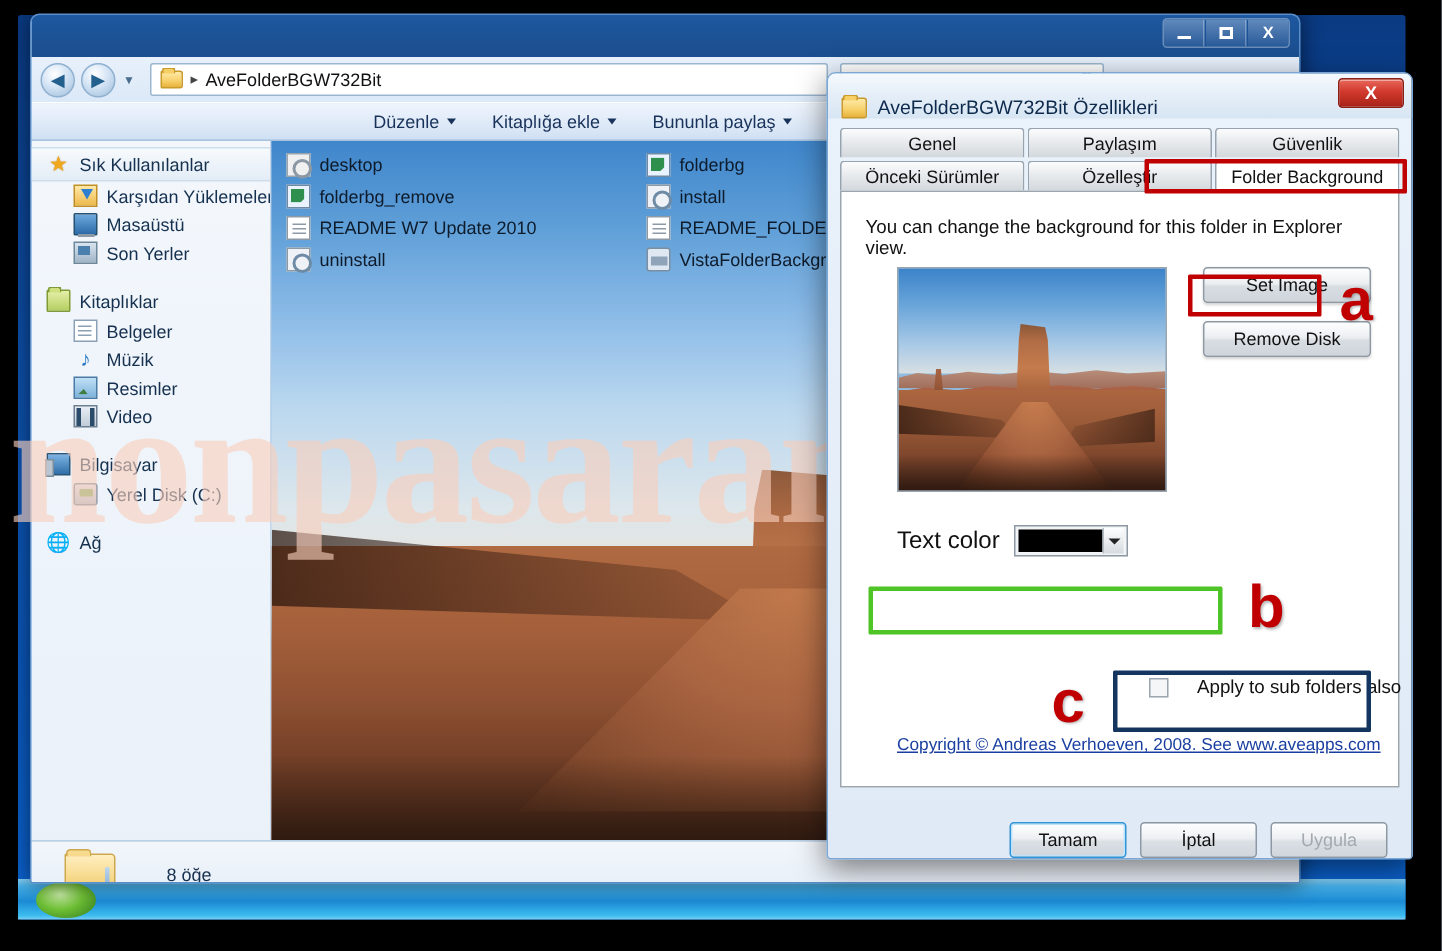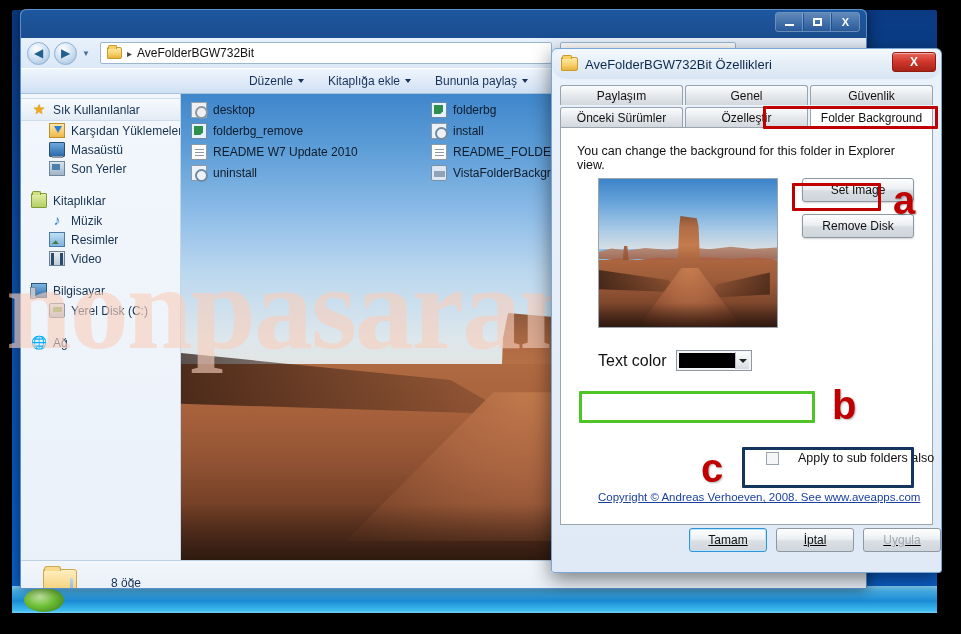--- a/index.html
+++ b/index.html
@@ -267,21 +267,21 @@
     background: linear-gradient(180deg,#eaf2fb 0%, #dfeaf6 100%);
     border:1px solid #7aa7d4;
     border-radius:6px 6px 3px 3px;
     box-shadow:0 6px 20px rgba(0,0,0,.5);
     z-index:60;
     overflow:hidden;
   }
   #dlg-titlebar {
     height:30px; position:relative;
     background: linear-gradient(180deg,#f4f9fd 0%, #e6eff8 45%, #d7e5f3 100%);
-    display:flex; align-items:center; padding-left:9px; gap:7px;border-radius:14px;
+    display:flex; align-items:flex-end; padding-left:9px; gap:7px;
   }
   #dlg-folder-ic {
     width:17px; height:14px; position:relative; flex:0 0 auto;
     background: linear-gradient(180deg,#ffeaa9 0%, #f6cf67 60%, #e7b23d 100%);
     border:1px solid #c99a2c; border-radius:1px 2px 2px 1px;
   }
   #dlg-folder-ic:before{content:"";position:absolute;left:0;top:-3px;width:8px;height:3px;background:#f6cf67;border:1px solid #c99a2c;border-bottom:none;border-radius:2px 2px 0 0;}
   #dlg-title { font-size:13px; color:#0d2a4c; }
   #dlg-close {
     position:absolute; right:5px; top:3px; width:44px; height:20px;
@@ -387,21 +387,21 @@
   }
 
   .annot {
     position:absolute; font-family:"Liberation Sans", sans-serif;
     font-size:40px; font-weight:700; color:#c00000; z-index:90;
     text-shadow:1px 1px 2px rgba(0,0,0,.3); line-height:1;
   }
 
   #dlg-footer {
     position:absolute; left:0; bottom:0; width:100%; height:44px;
-    display:flex; align-items:flex-start; justify-content:flex-end; gap:9px; padding-right:0;text-decoration:underline;
+    display:flex; align-items:flex-end; justify-content:flex-end; gap:9px; padding-right:16px;
   }
   .fbtn {
     width:78px; height:24px; font-size:12px; color:#111;
     background: linear-gradient(180deg,#fdfefe 0%, #edf0f3 45%, #dadfe4 55%, #d0d6dc 100%);
     border:1px solid #8d98a3; border-radius:3px;
     display:flex; align-items:center; justify-content:center; cursor:pointer;
   }
   .fbtn.primary { border:1px solid #2f93d6; box-shadow:0 0 0 1px #bfe3f8 inset; }
   .fbtn.disabled { color:#a3a9af; }
 </style>
@@ -481,20 +481,24 @@
       <div class="nav-item">
         <span class="ic ic-recent"></span>
         <span>Son Yerler</span>
       </div>
 
       <div class="nav-gap"></div>
 
       <div class="nav-head">
         <span class="ic ic-libs"></span>
         <span>Kitaplıklar</span>
+      </div>
+      <div class="nav-item">
+        <span class="ic ic-doc"></span>
+        <span>Belgeler</span>
       </div>
       <div class="nav-item">
         <span class="ic ic-music">♪</span>
         <span>Müzik</span>
       </div>
       <div class="nav-item">
         <span class="ic ic-pic"></span>
         <span>Resimler</span>
       </div>
       <div class="nav-item">
@@ -585,22 +589,22 @@
 
   <div id="dlg-titlebar">
     <span id="dlg-folder-ic"></span>
     <span id="dlg-title">AveFolderBGW732Bit Özellikleri</span>
     <div id="dlg-close">X</div>
   </div>
 
   <div id="dlg-inner">
 
     <div id="tabrow1">
+      <div class="tab">Genel</div>
       <div class="tab">Paylaşım</div>
-      <div class="tab">Genel</div>
       <div class="tab">Güvenlik</div>
     </div>
 
     <div id="tabrow2">
       <div class="tab">Önceki Sürümler</div>
       <div class="tab">Özelleştir</div>
       <div class="tab active" id="tab-fb">Folder Background</div>
     </div>
 
     <div id="tabpanel">

